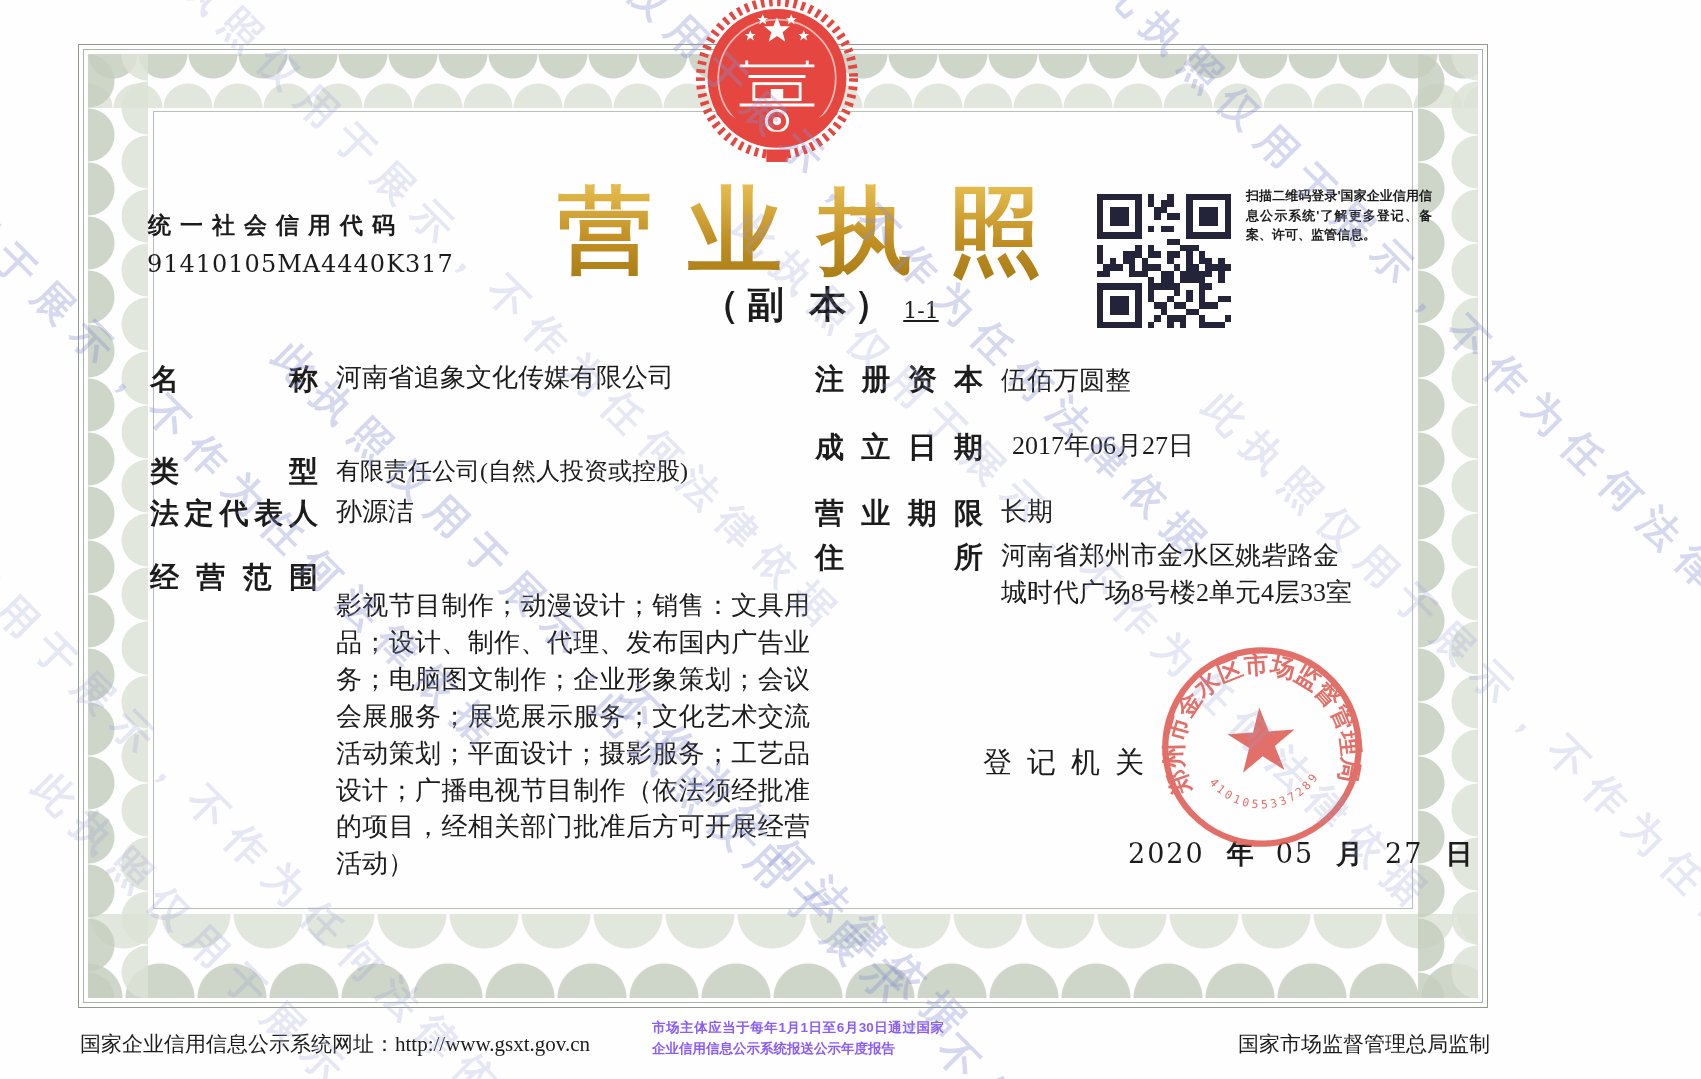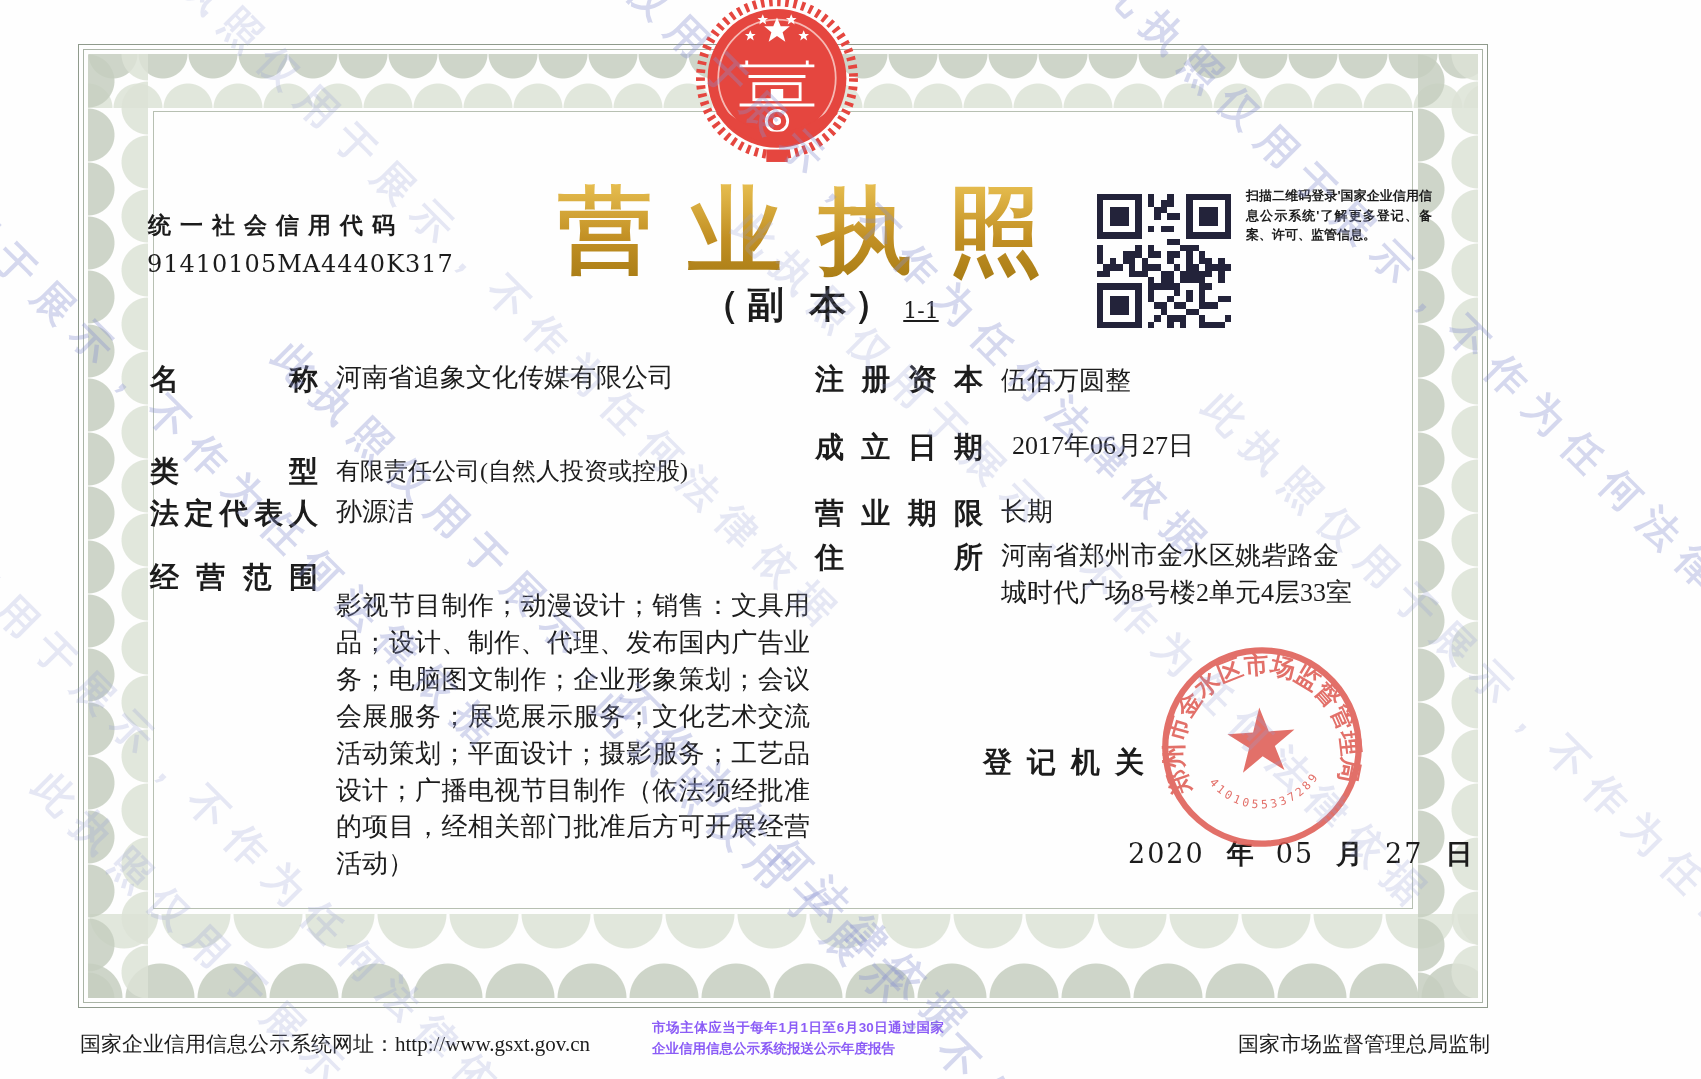--- a/index.html
+++ b/index.html
@@ -79,21 +79,21 @@
   .row { position:absolute; display:flex; align-items:flex-start; }
   .flabel { display:inline-block; font-size:29px; font-weight:700;
             text-align:justify; text-align-last:justify;
             font-family:"Liberation Sans", sans-serif; flex:none; }
   .flabel.w170 { width:168px; }
   .fvalue { font-size:26px; line-height:1.42; margin-left:18px; }
 
   .scope-value { width:474px; text-align:justify;margin-top:30px; }
   .addr-value  { width:352px; }
 
-  .reg-label { left:983px; top:743px; font-size:29px; font-weight:700;
+  .reg-label { left:983px; top:743px; font-size:29px; font-weight:400;
                letter-spacing:15px; font-family:"Liberation Sans", sans-serif; white-space:nowrap; }
 
   .seal { left:1158px; top:643px; width:208px; height:208px; opacity:.82;
           color:#dd5149; transform:rotate(-4deg); z-index:12; }
   .seal svg { width:100%; height:100%; overflow:visible; }
 
   .date-row { left:1128px; top:836px; display:flex; align-items:baseline; gap:22px;
               font-size:27px; }
   .date-row .num { font-family:"DejaVu Serif", serif; letter-spacing:2px; }
   .date-row .unit { font-weight:700; font-family:"Liberation Sans", sans-serif; }

